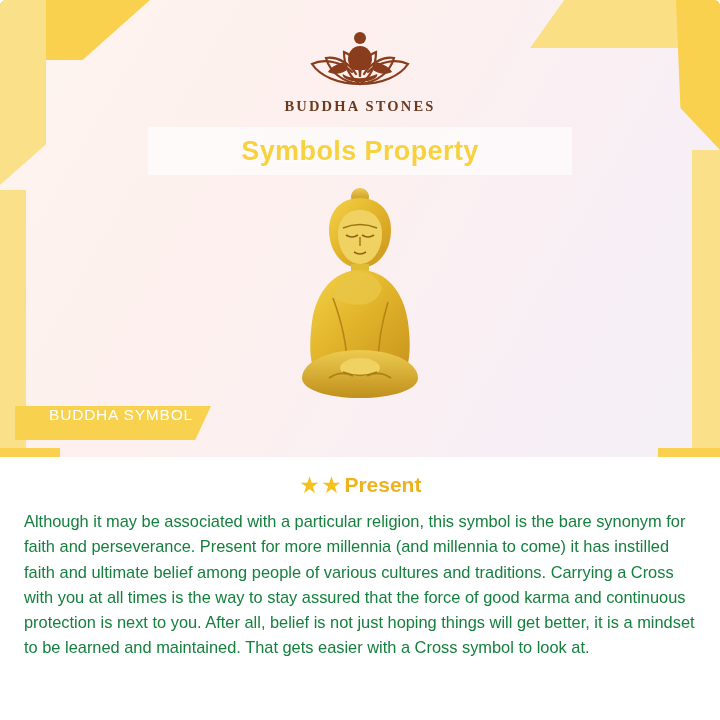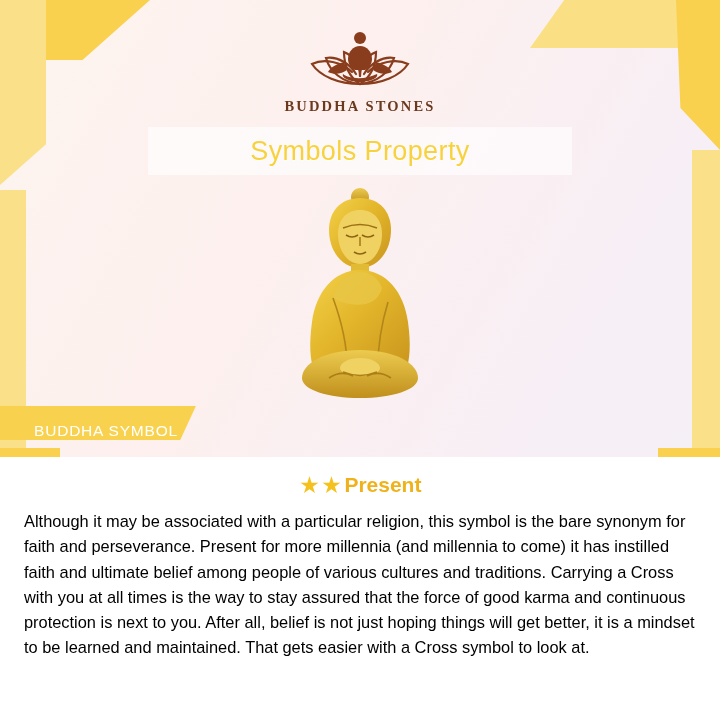--- a/index.html
+++ b/index.html
@@ -7,20 +7,21 @@
     width: 720px; height: 720px;
     font-family: "Liberation Sans", sans-serif;
     background: #ffffff;
     overflow: hidden;
   }
   .page {
     position: relative;
     width: 720px; height: 720px;
     background: linear-gradient(120deg, #fdf4ef 0%, #fdf0ee 35%, #f7eff6 70%, #f3eff7 100%);
     overflow: hidden;
+    border-radius: 6px;
   }
   
   .wedge {
     position: absolute;
     background: #f9d14f;
   }
   .wedge-tl {
     top: 0; left: 0;
     width: 150px; height: 60px;
     clip-path: polygon(0 0, 100% 0, 55% 100%, 0 100%);
@@ -83,43 +84,43 @@
   
   .title-band {
     position: absolute;
     top: 127px; left: 148px;
     width: 424px; height: 48px;
     background: rgba(255,255,255,0.62);
     display: flex; align-items: center; justify-content: center;
   }
   .title-text {
     font-size: 27px;
-    font-weight: 400;
+    font-weight: 700;
     color: #f7d23e;
     letter-spacing: 0.4px;
     text-shadow: 0 1px 0 rgba(255,255,255,0.6);
     font-family: "Liberation Sans", sans-serif;
   }
 
   
   .buddha-wrap {
     position: absolute;
     top: 182px; left: 0; right: 0;
     display: flex; justify-content: center;
   }
   .buddha { width: 210px; height: 226px; }
 
   
   .label-tag {
     position: absolute;
-    left: 0; top: 406px;
+    left: 15px; top: 406px;
     height: 34px;
     padding: 0 18px 0 34px;
     background: #f8d24e;
-    display: flex; align-items: flex-end;
+    display: flex; align-items: flex-start;
     clip-path: polygon(0 0, 100% 0, 92% 100%, 0 100%);
   }
   .label-tag span {
     color: #ffffff;
     font-size: 15.5px;
     letter-spacing: 0.8px;
     font-weight: 400;
   }
 
   
@@ -134,21 +135,21 @@
     gap: 4px;
     color: #f0b21c;
     font-size: 21px;
     font-weight: 700;
     margin-bottom: 12px;
   }
   .star { color: #f5c21d; font-size: 20px; line-height: 1; }
   .body-text {
     font-size: 16.4px;
     line-height: 1.54;
-    color: #000000;
+    color: #15803d;
     text-align: left;
     font-family: "Liberation Sans", sans-serif;
   }
 </style>
 </head>
 <body>
 
 <div class="page">
 
   <div class="wedge wedge-tl"></div>

